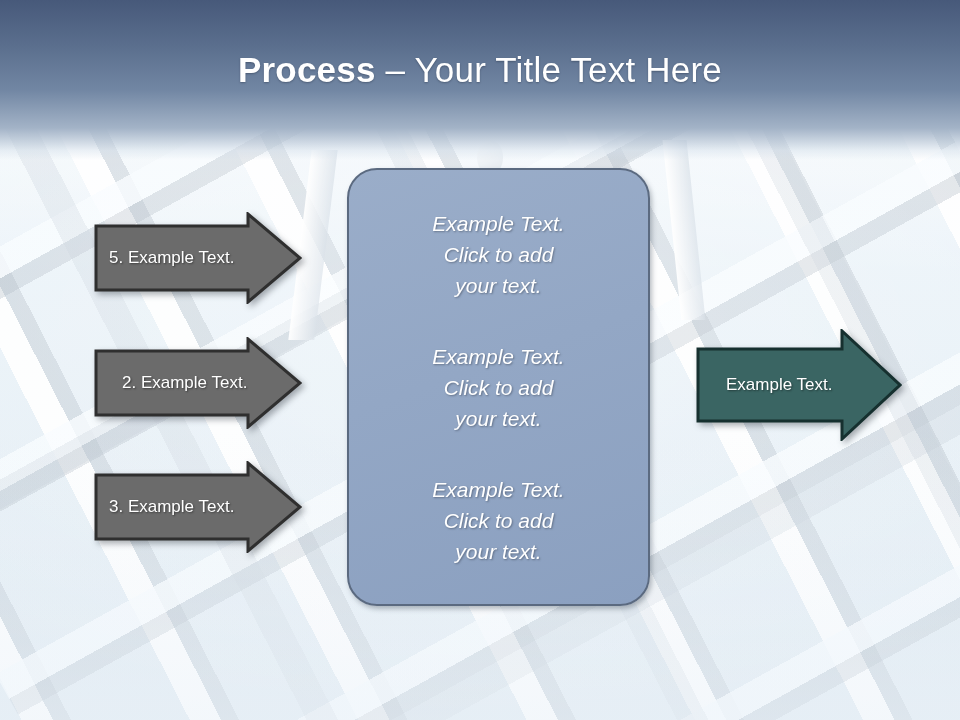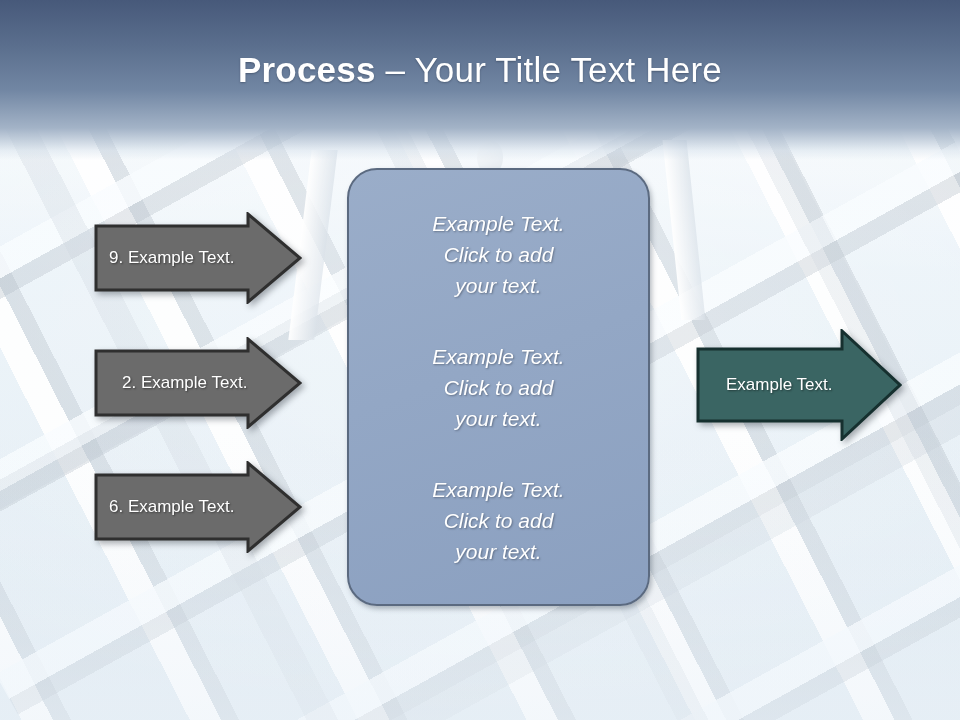--- a/index.html
+++ b/index.html
@@ -243,35 +243,35 @@
   <div class="header-band"></div>
 
   <div class="slide-title">
     <span class="strong">Process</span><span class="rest"> – Your Title Text Here</span>
   </div>
 
   <div class="arrow arrow-step-1">
     <svg width="208" height="92" viewBox="0 0 208 92">
       <polygon points="2,14 154,14 154,2 206,46 154,90 154,78 2,78" fill="#6b6b6b" stroke="#2f2f2f" stroke-width="3" stroke-linejoin="miter"></polygon>
     </svg>
-    <span class="arrow-label">9. Example Text.</span>
+    <span class="arrow-label">5. Example Text.</span>
   </div>
 
   <div class="arrow arrow-step-2">
     <svg width="208" height="92" viewBox="0 0 208 92">
       <polygon points="2,14 154,14 154,2 206,46 154,90 154,78 2,78" fill="#6b6b6b" stroke="#2f2f2f" stroke-width="3" stroke-linejoin="miter"></polygon>
     </svg>
     <span class="arrow-label">2. Example Text.</span>
   </div>
 
   <div class="arrow arrow-step-3">
     <svg width="208" height="92" viewBox="0 0 208 92">
       <polygon points="2,14 154,14 154,2 206,46 154,90 154,78 2,78" fill="#6b6b6b" stroke="#2f2f2f" stroke-width="3" stroke-linejoin="miter"></polygon>
     </svg>
-    <span class="arrow-label">6. Example Text.</span>
+    <span class="arrow-label">3. Example Text.</span>
   </div>
 
   <div class="center-box">
     <div class="box-para">Example Text.
 Click  to add
 your text.</div>
     <div class="box-para">Example Text.
 Click  to add
 your text.</div>
     <div class="box-para">Example Text.

